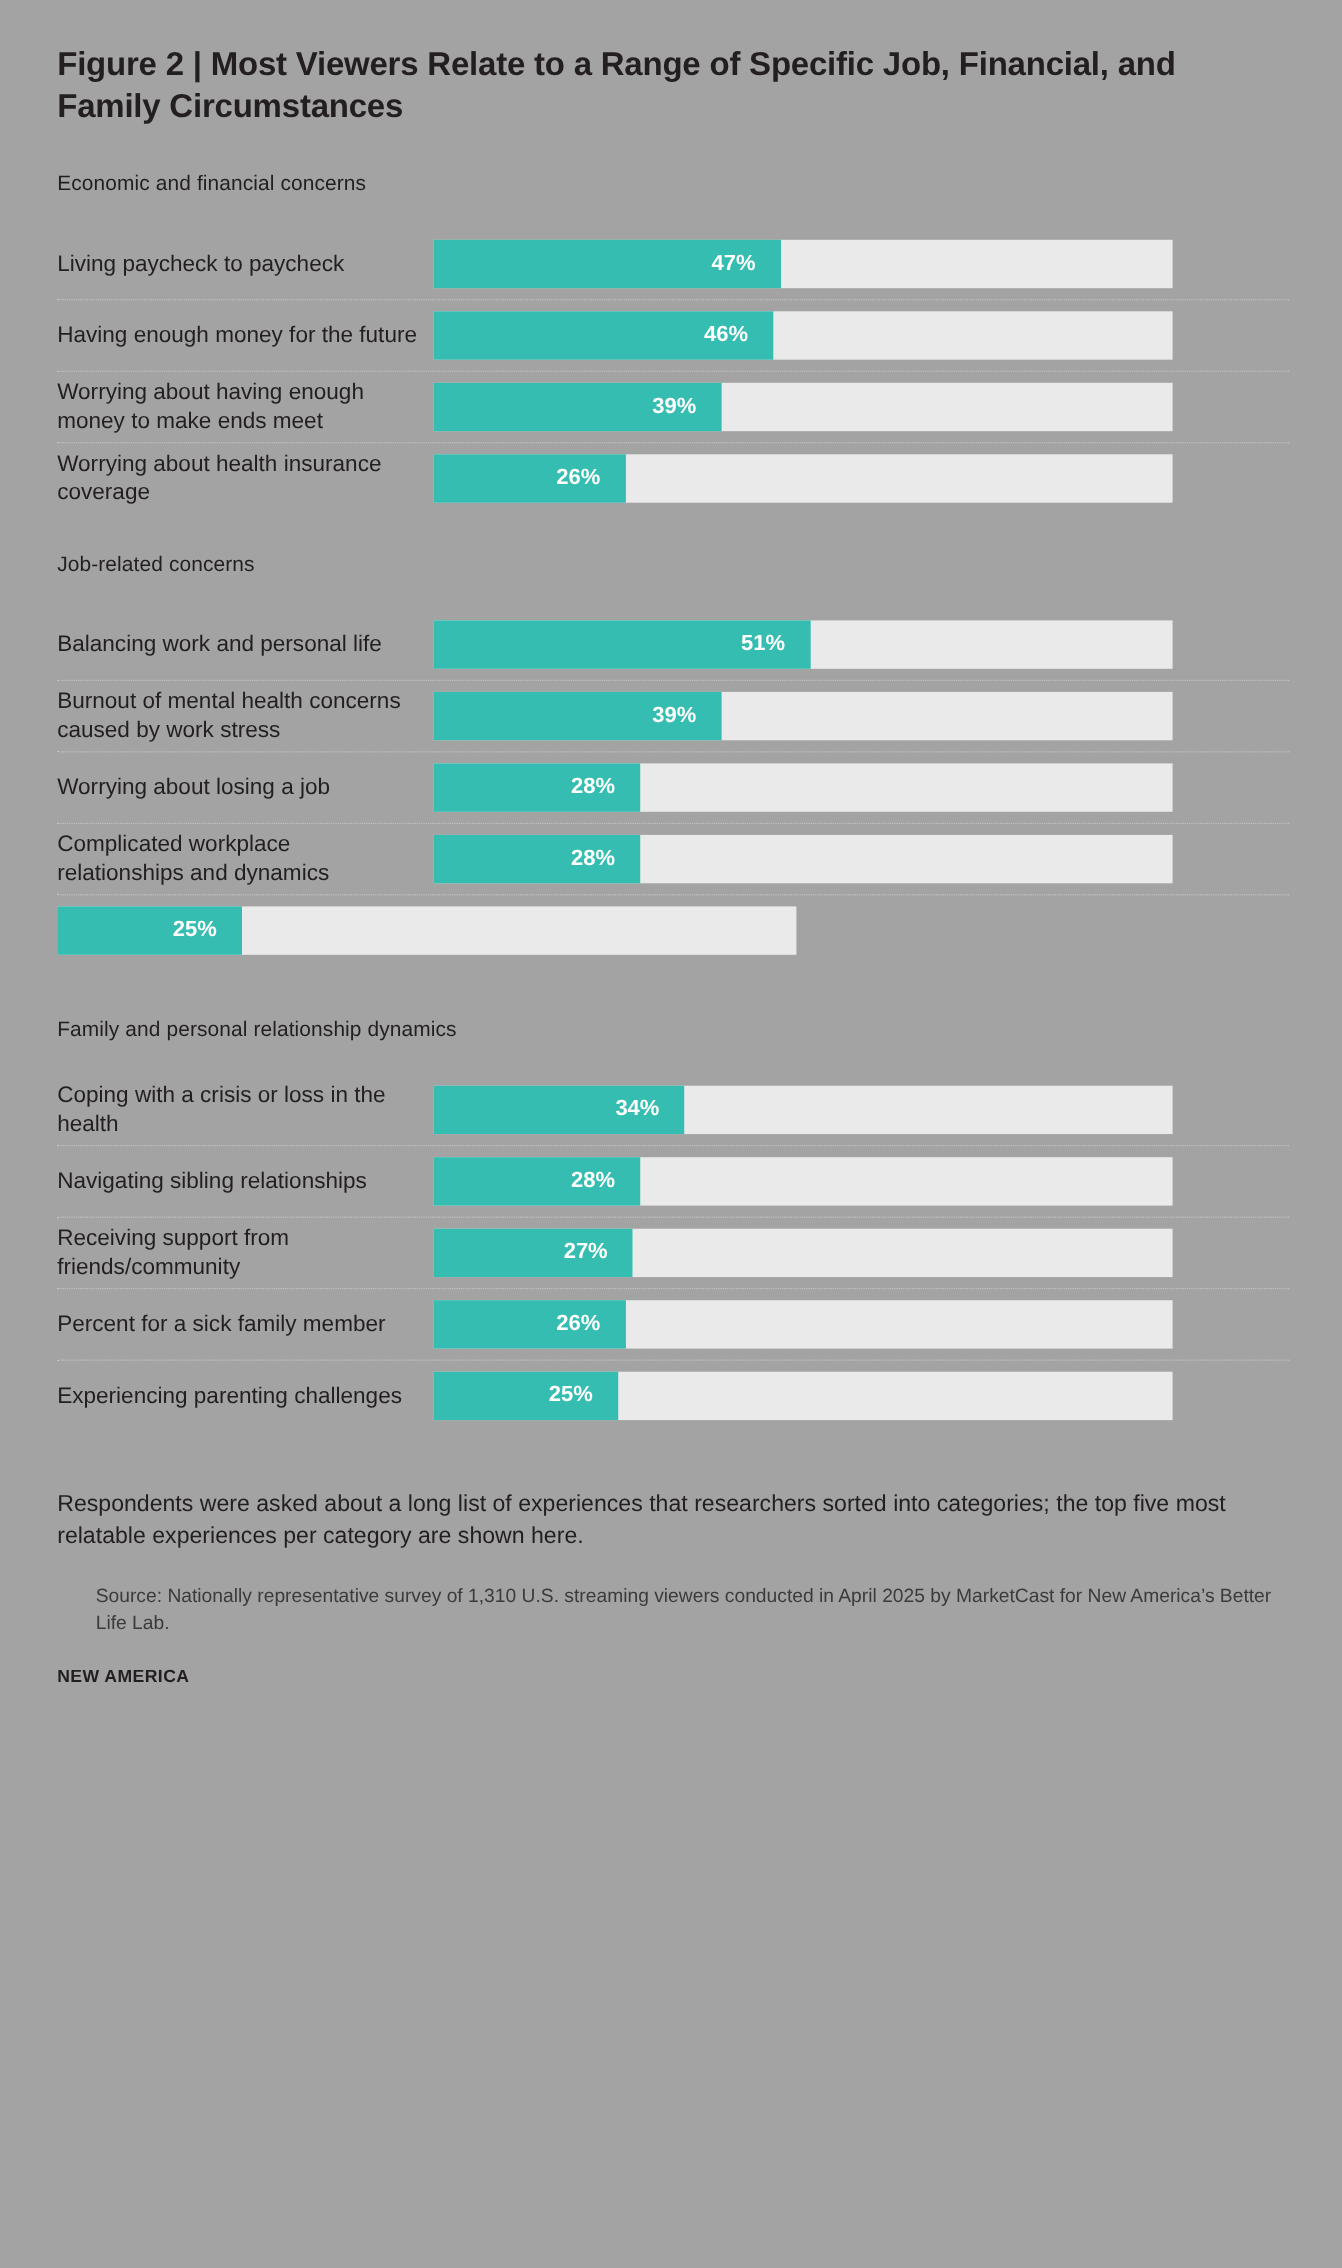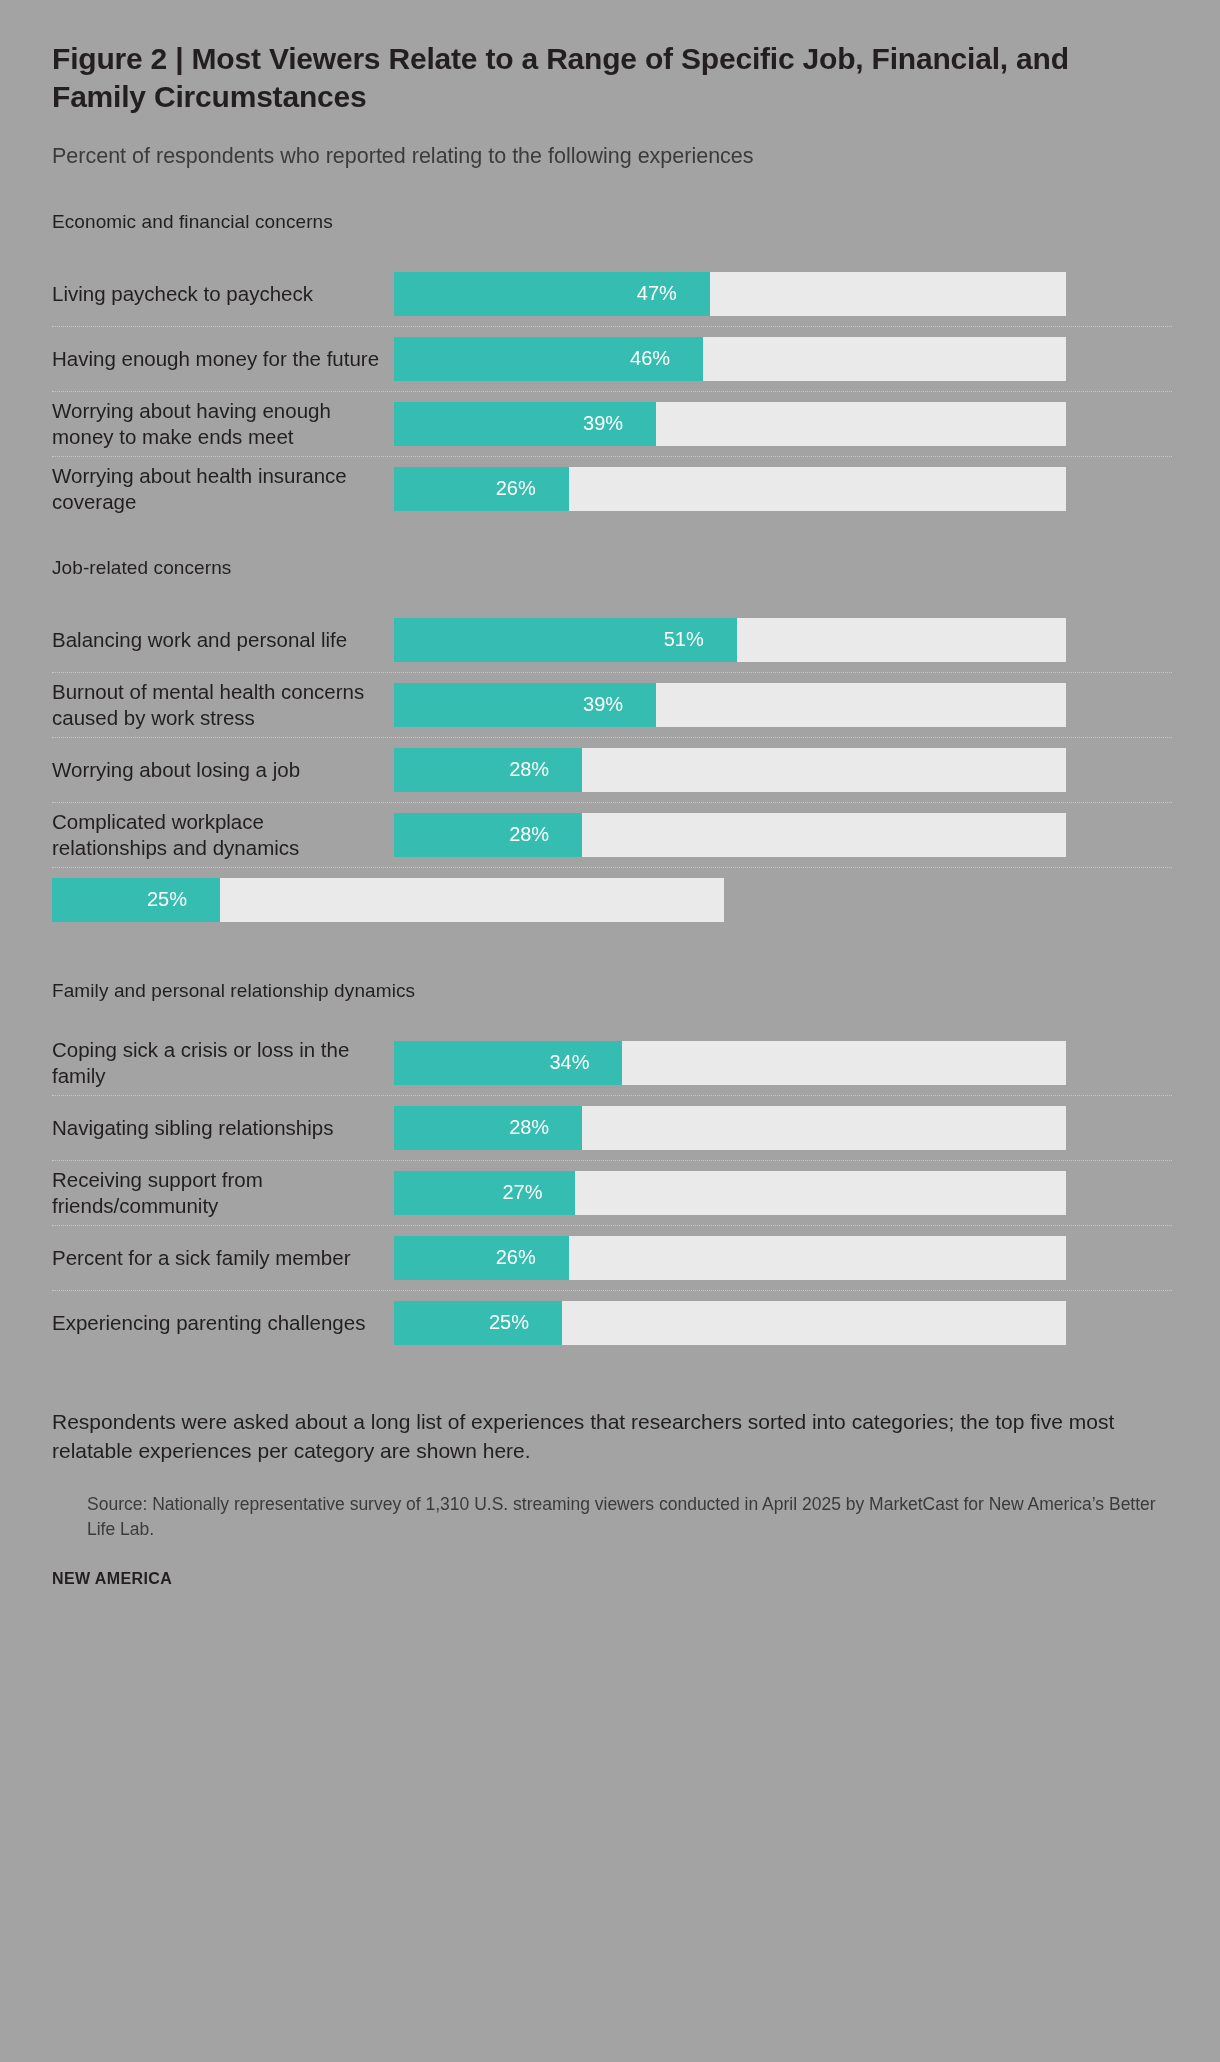--- a/index.html
+++ b/index.html
@@ -92,22 +92,22 @@
     top: 0;
     bottom: 0;
     background: #34bdb0;
     display: flex;
     align-items: center;
     justify-content: flex-end;
   }
   .bar .value {
     color: #ffffff;
     font-size: 20px;
-    font-weight: normal;
-    padding-right: 33px;
+    font-weight: bold;
+    padding-right: 23px;
     white-space: nowrap;
   }
 
   .footnote {
     margin-top: 52px;
     font-size: 21px;
     line-height: 1.4;
     color: #231f20;
     max-width: 1120px;
   }
@@ -126,21 +126,20 @@
     letter-spacing: 0.4px;
     color: #231f20;
   }
 </style>
 </head>
 <body>
 
 <div class="figure">
 
   <div class="title">Figure 2 | Most Viewers Relate to a Range of Specific Job, Financial, and Family Circumstances</div>
-  <div class="subtitle">Percent of respondents who reported relating to the following experiences</div>
 
   <div class="section section-1">
     <div class="section-title">Economic and financial concerns</div>
     <div class="rows">
       <div class="row">
         <div class="label">Living paycheck to paycheck</div>
         <div class="track-wrap">
           <div class="track">
             <div class="bar" style="width:47%">
               <span class="value">47%</span>
@@ -233,21 +232,21 @@
           </div>
         </div>
       </div>
     </div>
   </div>
 
   <div class="section section-3">
     <div class="section-title">Family and personal relationship dynamics</div>
     <div class="rows">
       <div class="row">
-        <div class="label">Coping sick a crisis or loss in the family</div>
+        <div class="label">Coping with a crisis or loss in the health</div>
         <div class="track-wrap">
           <div class="track">
             <div class="bar" style="width:34%">
               <span class="value">34%</span>
             </div>
           </div>
         </div>
       </div>
       <div class="row">
         <div class="label">Navigating sibling relationships</div>

